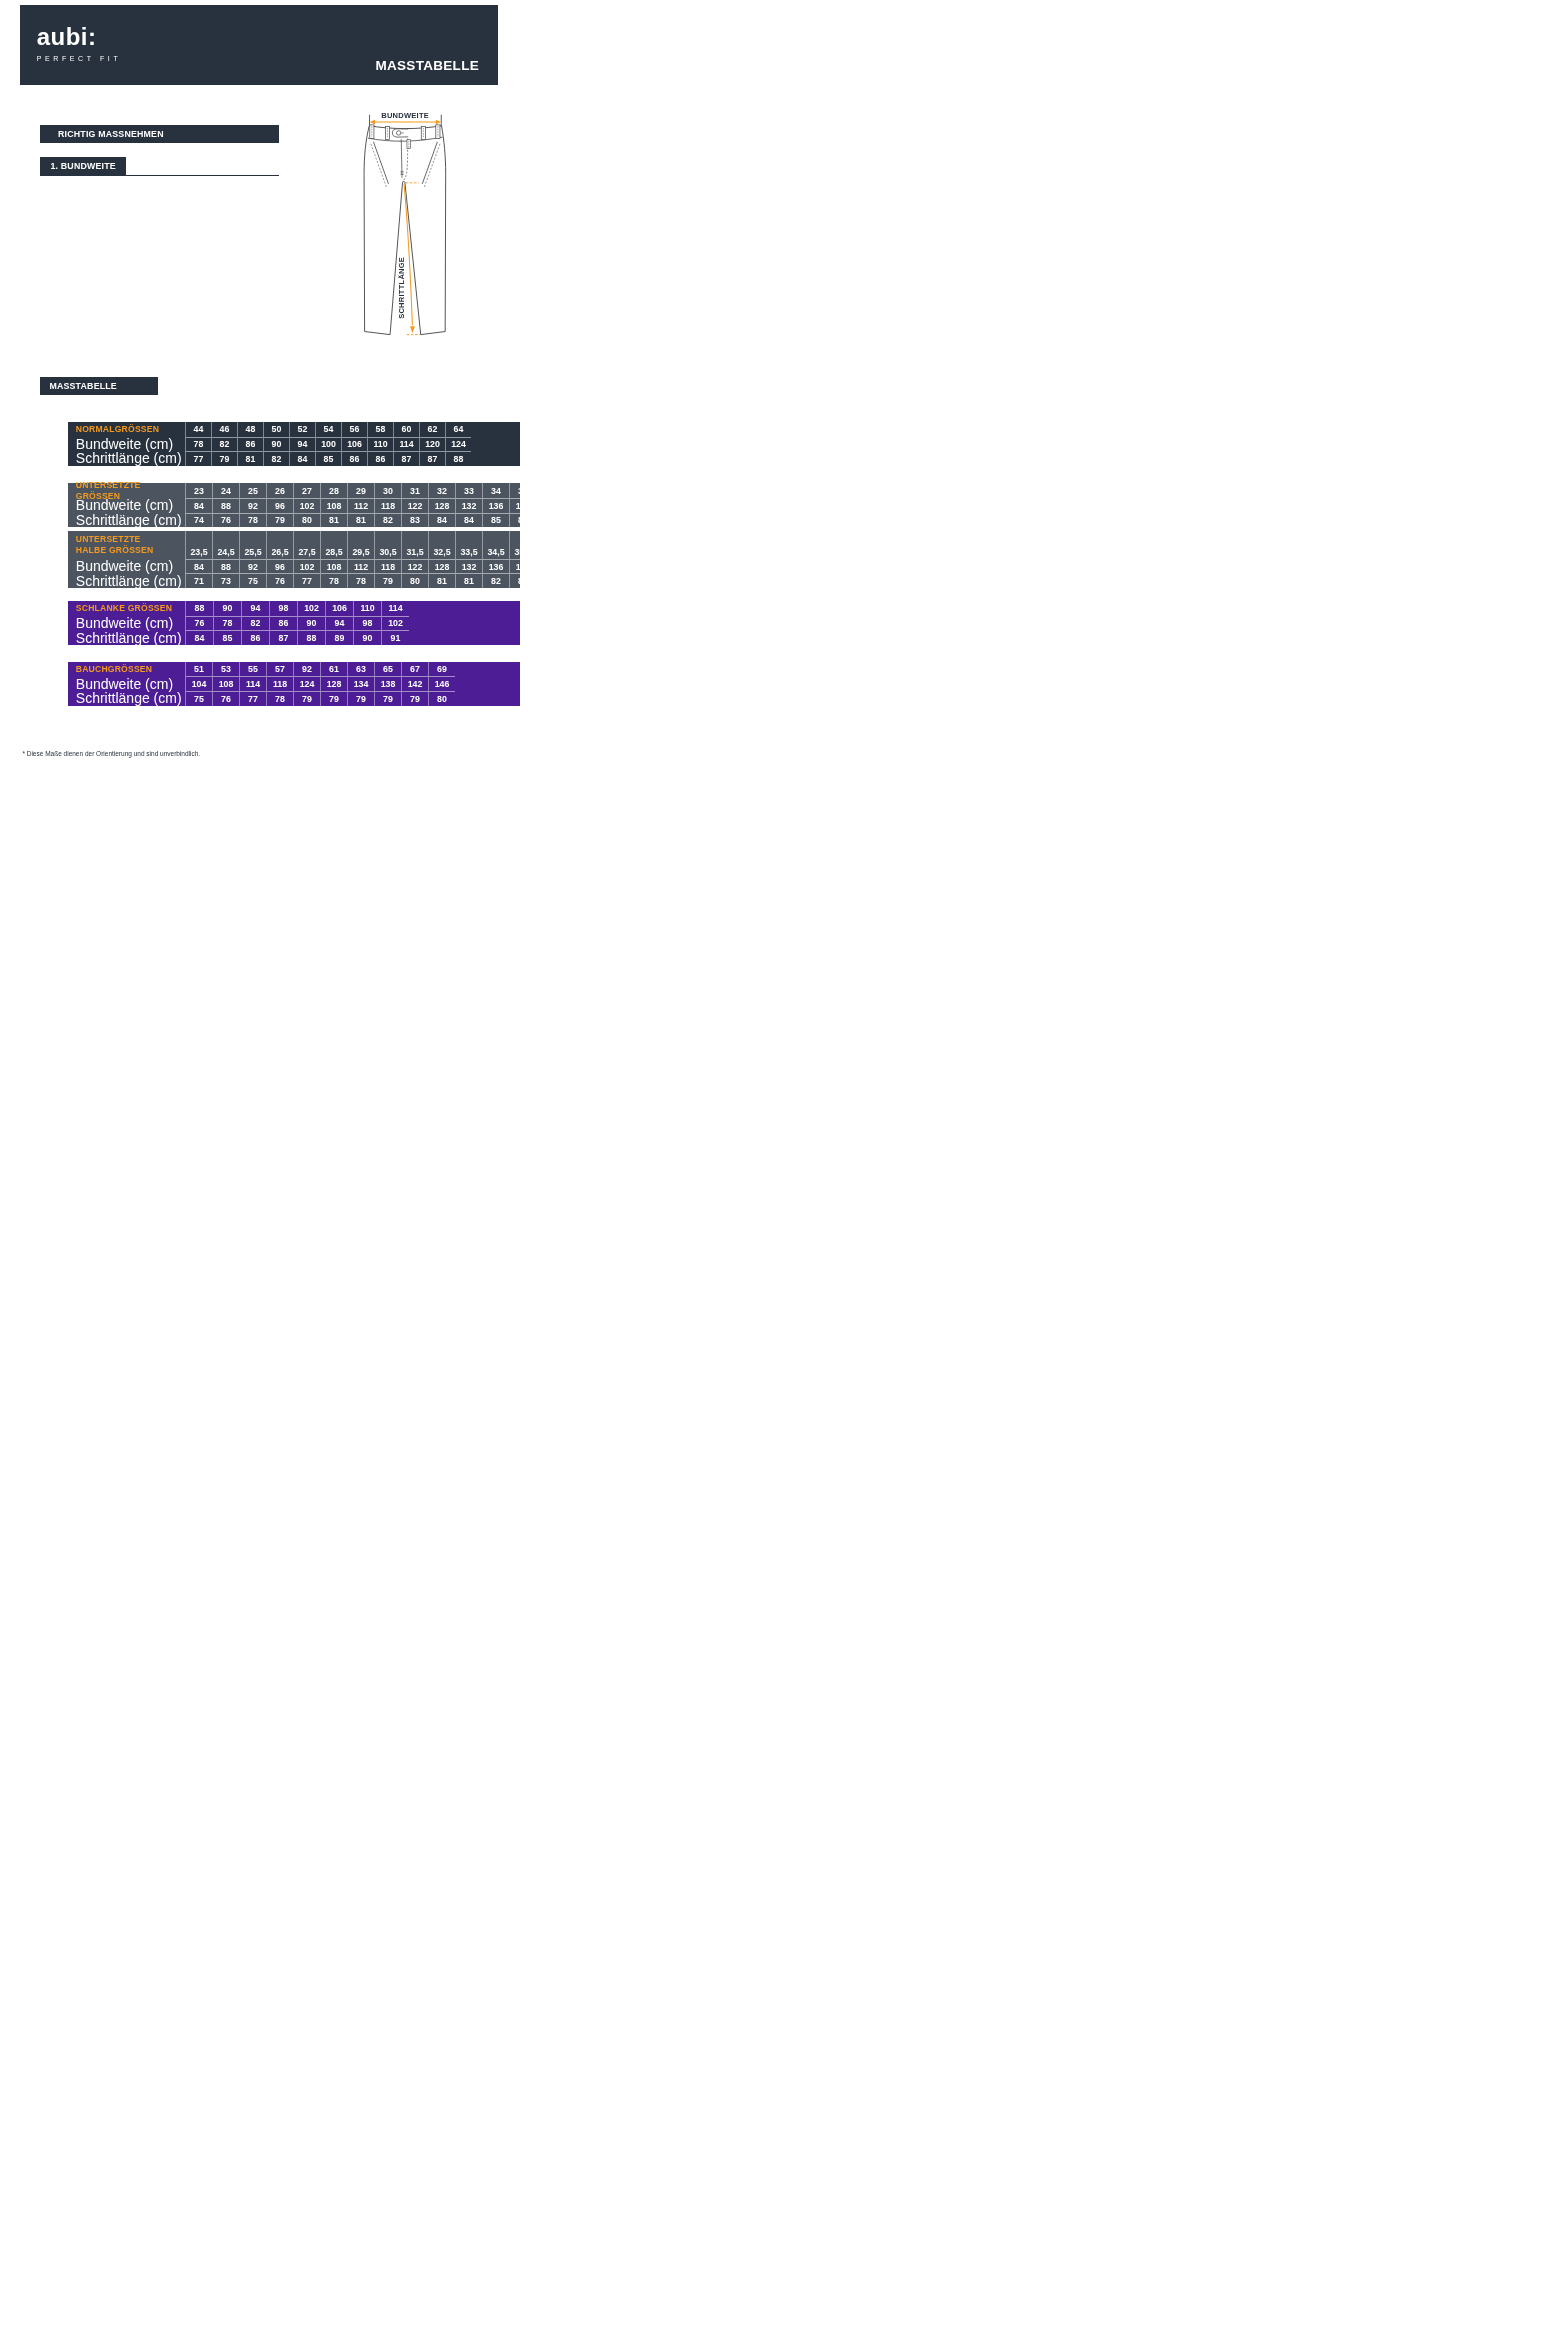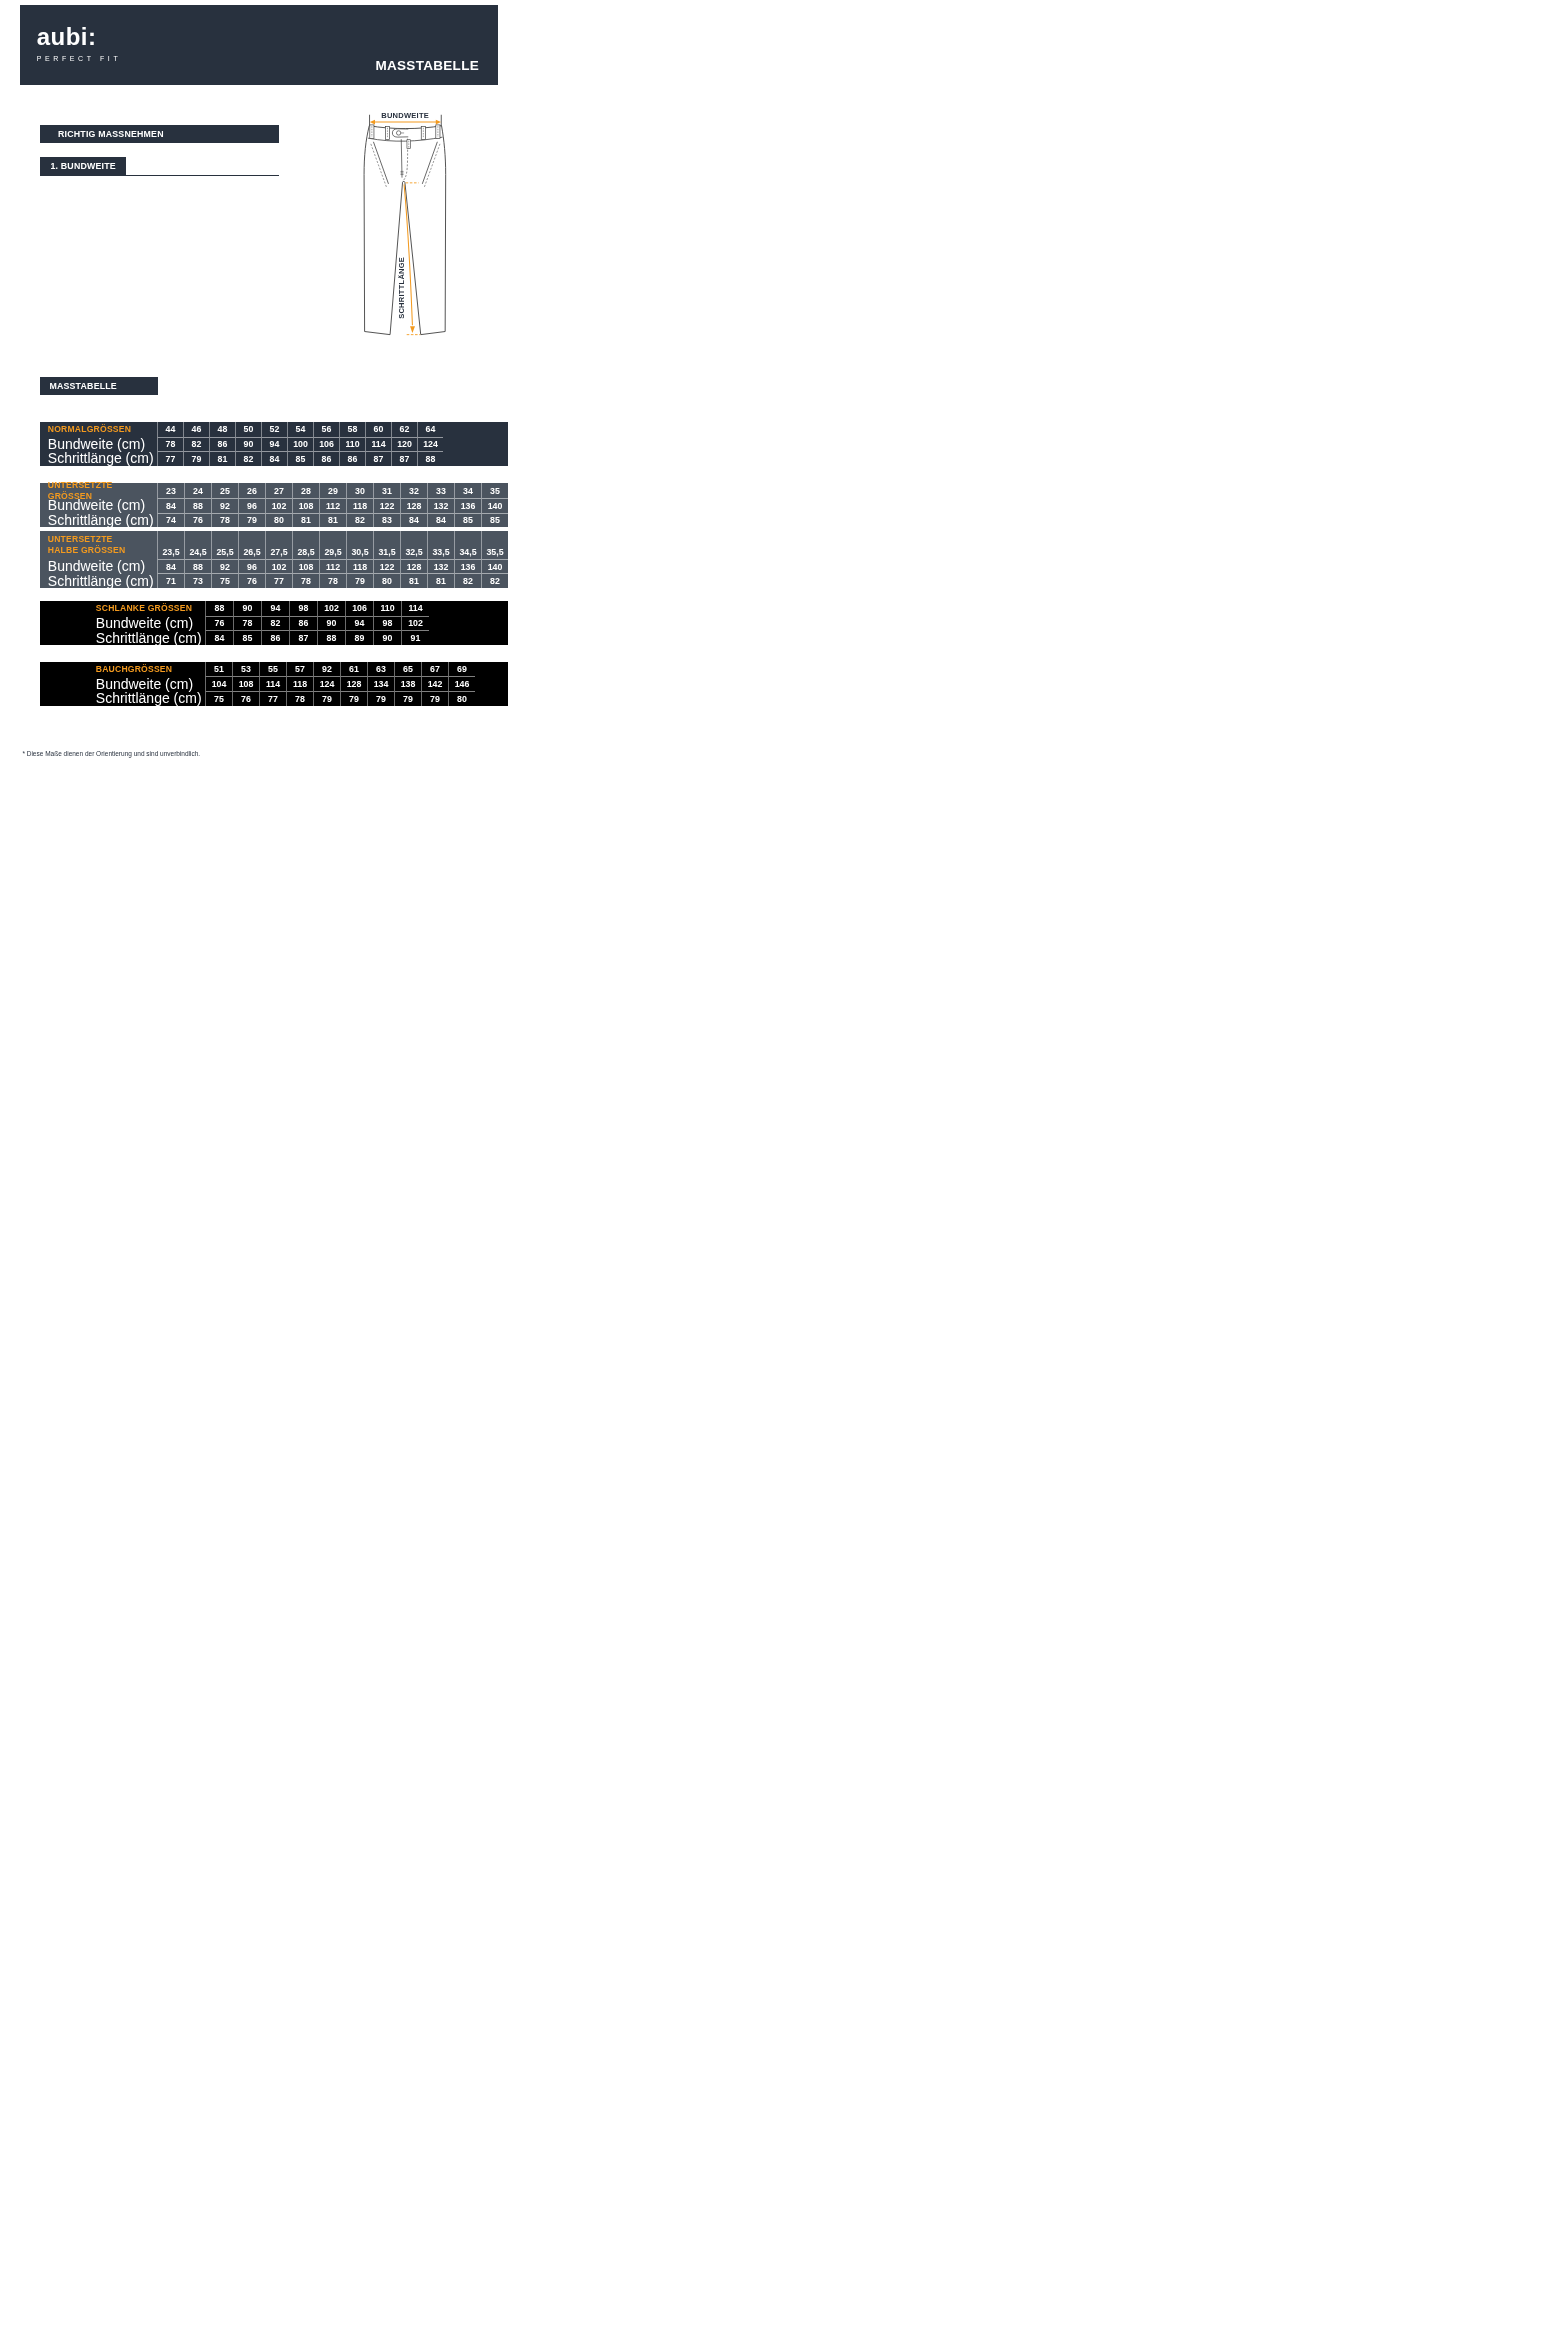--- a/index.html
+++ b/index.html
@@ -30,28 +30,28 @@
   .pants-fig{position:absolute;left:349px;top:110px;width:105px;height:232px;}
   svg text{font-family:"Liberation Sans",sans-serif;}
 
   
   .tables-heading{position:absolute;left:40px;top:377px;width:118px;height:18px;line-height:18px;
                   background:#28313E;color:#fff;font-size:8.8px;font-weight:bold;letter-spacing:0.2px;
                   padding-left:9.4px;box-sizing:border-box;}
 
   
   .tables-wrap{position:absolute;left:40px;top:422px;}
-  .sizetable{display:grid;}
+  .sizetable{display:grid;margin-left:28px;}
   .sizetable:nth-child(1){margin-bottom:17.7px;}
   .sizetable:nth-child(2){margin-bottom:3.6px;}
   .sizetable:nth-child(3){margin-bottom:13px;}
   .sizetable:nth-child(4){margin-bottom:17px;}
   .theme-navy{background:#28313E;}
   .theme-slate{background:#4B545F;}
-  .theme-gray{background:#000000;padding-left:48px;}
+  .theme-gray{background:#4c1d95;}
   .cell{display:flex;align-items:center;box-sizing:border-box;}
   .glabel{flex-direction:column;align-items:flex-start;justify-content:center;padding-left:7.8px;
           color:#F39A1F;font-weight:bold;font-size:8.6px;letter-spacing:0.2px;line-height:1.25;}
   .rowlabel{color:#fff;font-size:14px;padding-left:7.8px;}
   .num{color:#fff;font-weight:bold;font-size:8.8px;justify-content:center;}
   .data{border-left:0.5px solid rgba(255,255,255,.42);}
   .sep{border-top:1px solid rgba(255,255,255,.5);}
   .bottom{align-items:flex-end;padding-bottom:1.6px;}
 
   

